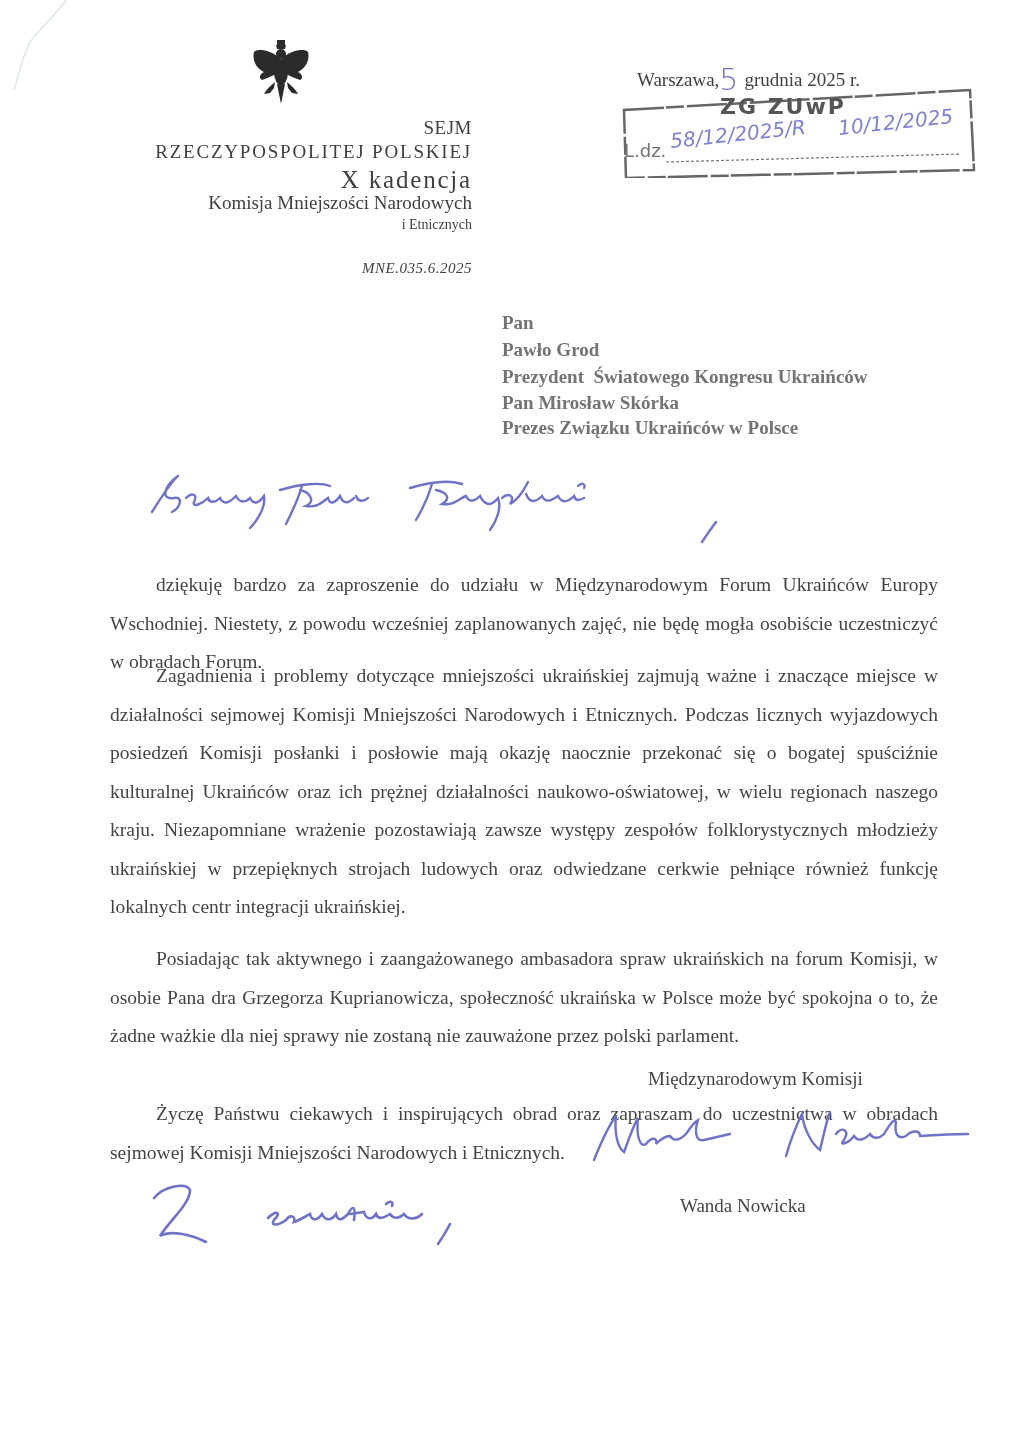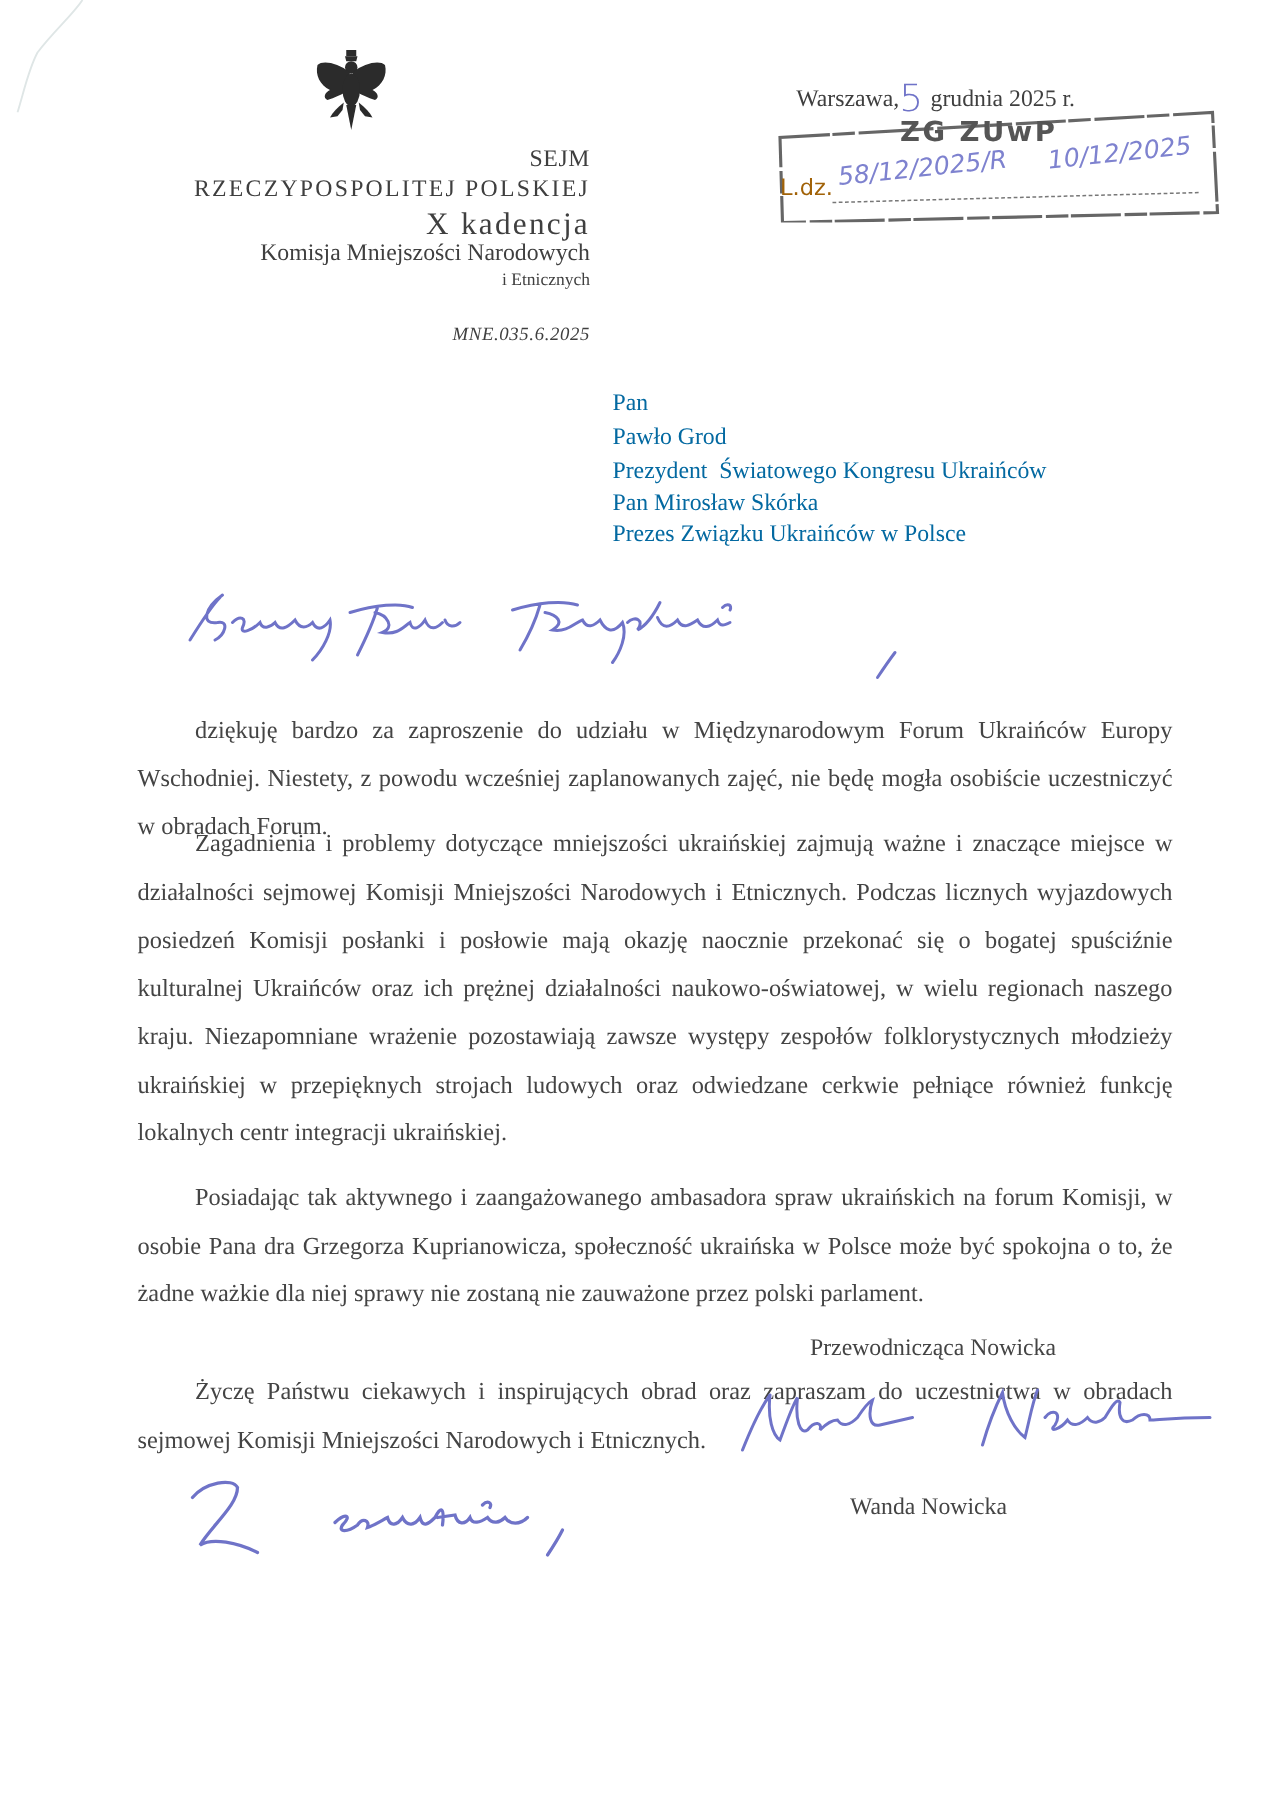--- a/index.html
+++ b/index.html
@@ -14,25 +14,25 @@
   .hdr-kad { top:166px; font-size:25px; letter-spacing:1.8px; }
   .hdr-kom { top:192px; font-size:19px; }
   .hdr-etn { top:217px; font-size:14px; }
   .hdr-ref { top:260px; font-size:15px; font-style:italic; letter-spacing:0.5px; }
 
   .date { left:637px; top:58px; font-size:19px; color:#3f3f3f; white-space:nowrap; }
   .date .hand { font-family:"DejaVu Sans", sans-serif; font-size:30px; color:#6f73c8; font-weight:200; position:relative; top:4px; margin:0 6px 0 0;}
   .stamp { left:620px; top:82px; width:356px; height:96px; }
   .stamp-box { position:absolute; left:0; top:0; width:356px; height:96px; }
   .stamp-org { position:absolute; left:100px; top:12px; font-family:"DejaVu Sans", sans-serif; font-weight:bold; font-size:22px; color:#555; letter-spacing:2px; }
-  .stamp-ldz { position:absolute; left:4px; top:58px; font-family:"DejaVu Sans", sans-serif; font-size:18px; color:#a16207; }
+  .stamp-ldz { position:absolute; left:4px; top:58px; font-family:"DejaVu Sans", sans-serif; font-size:18px; color:#737373; }
   .stamp-num { position:absolute; left:50px; top:40px; font-family:"DejaVu Sans", sans-serif; font-style:italic; font-size:20px; color:#7e82cf; transform:rotate(-6deg); }
   .stamp-date { position:absolute; left:218px; top:28px; font-family:"DejaVu Sans", sans-serif; font-style:italic; font-size:20px; color:#7e82cf; transform:rotate(-6deg); }
 
-  .addr { left:490px; font-weight:normal; font-size:19px; color:#0369a1; }
+  .addr { left:502px; font-weight:bold; font-size:19px; color:#737373; }
   .salut { left:150px; top:468px; width:570px; height:80px; }
 
   .para { left:110px; width:828px; font-size:19.5px; line-height:38.5px; text-align:justify; color:#444; }
   .para .ind { display:inline-block; width:46px; }
   .p1 { top:566px; }
   .p2 { top:657px; }
   .p3 { top:940px; }
   .p4 { top:1095px; }
 
   .closing { left:150px; top:1180px; width:340px; height:70px; }
@@ -106,21 +106,21 @@
 
 <svg class="abs closing" viewBox="0 0 340 70">
   <title>Z szacunkiem,</title>
   <g stroke="#6f73c8" stroke-width="2.6" fill="none" stroke-linecap="round">
     <path d="M4 18 C14 6 36 2 40 10 C40 24 20 40 10 56 C20 50 40 54 56 62"></path>
     <path d="M118 38 C126 30 132 32 124 40 C120 46 128 46 136 40 C140 34 146 36 144 42 C150 40 156 36 160 34 C162 42 168 40 172 34 C176 42 182 40 186 34 C188 42 192 40 198 34 C202 26 206 24 204 40 M200 34 L214 32 C216 40 222 40 226 34 C228 40 234 38 240 34 C244 40 250 38 254 34 C258 40 266 40 272 34 M236 24 C240 20 244 22 242 26"></path>
     <path d="M300 44 C296 52 292 58 288 64"></path>
   </g>
 </svg>
 
-<div class="abs sig-title">Przewodnicząca Nowicka</div>
+<div class="abs sig-title">Międzynarodowym Komisji</div>
 <svg class="abs signature" viewBox="0 0 380 80">
   <title>Wanda Nowicka</title>
   <g stroke="#6f73c8" stroke-width="2.4" fill="none" stroke-linecap="round">
     <path d="M4 60 C12 40 20 24 26 16 M26 16 C24 34 28 48 34 52 C40 36 44 24 48 18 C46 36 50 48 56 44 C62 36 68 38 66 44 C70 40 76 36 80 36 C84 42 90 40 96 34 C100 28 104 22 108 20 C104 32 106 42 114 40 L140 34"></path>
     <path d="M196 56 C200 42 206 26 212 14 C214 30 222 44 230 50 C234 34 236 22 240 12 M246 34 C252 26 260 30 254 40 C248 46 258 44 264 36 C268 42 274 40 280 34 C284 40 290 38 294 34 C300 24 304 18 306 22 C304 34 308 40 316 36 C322 30 330 30 330 36 C336 36 348 34 378 34"></path>
   </g>
 </svg>
 <div class="abs sig-name">Wanda Nowicka</div>
 
 </body></html>

